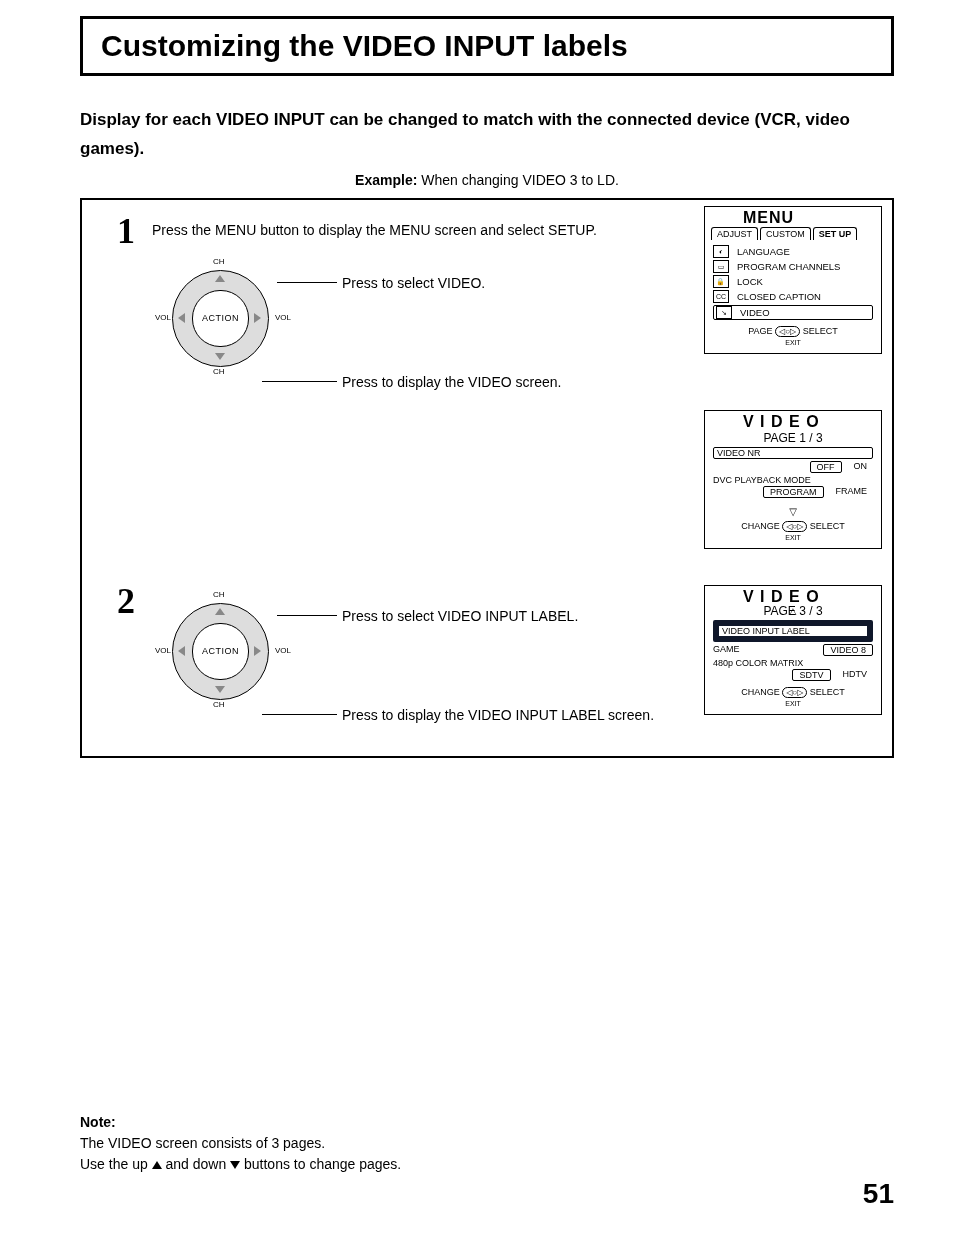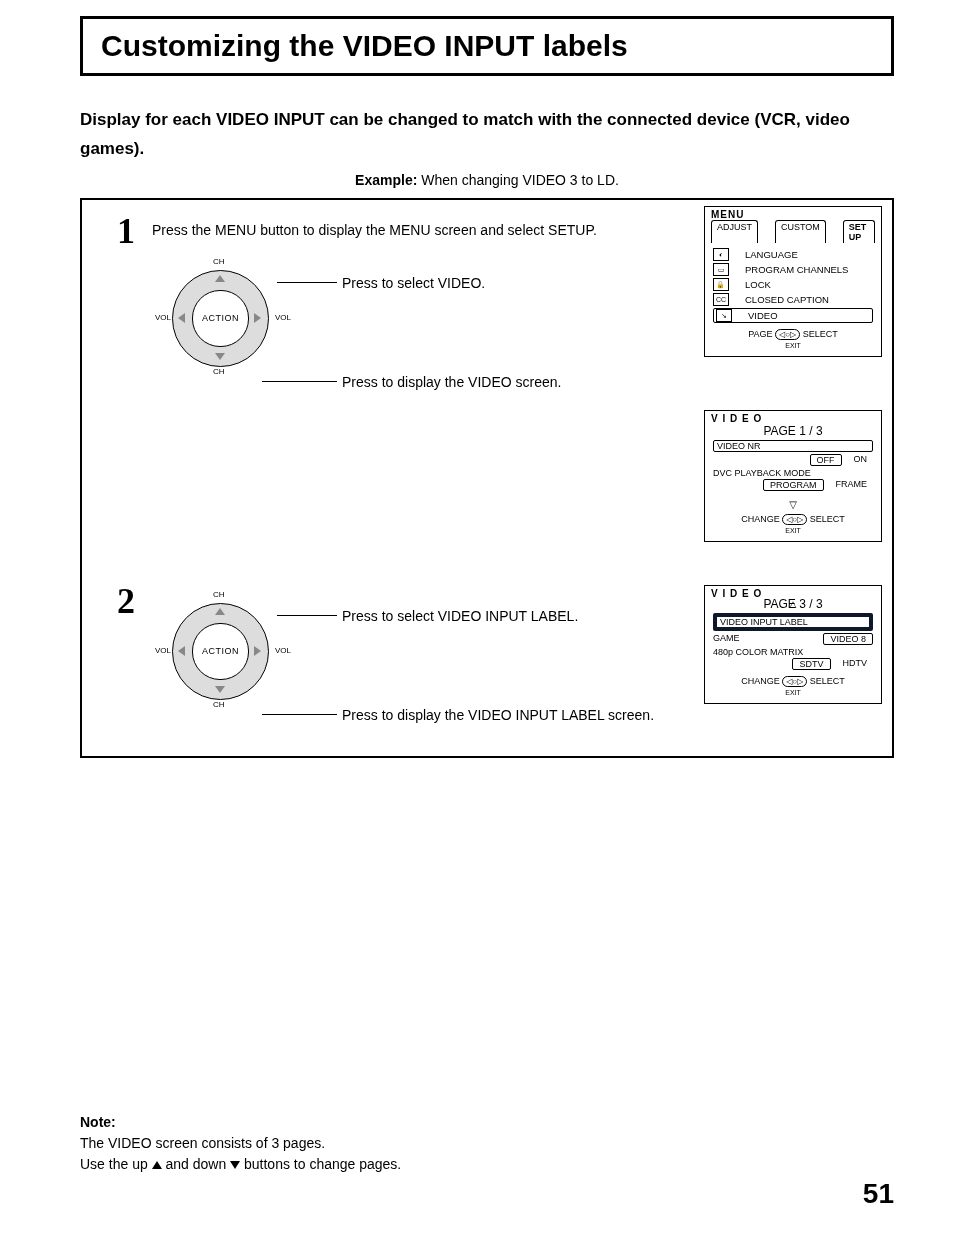--- a/index.html
+++ b/index.html
@@ -108,42 +108,43 @@
   
   .osd {
     position: absolute;
     border: 1px solid #000;
     font-size: 10px;
     background: #fff;
     box-sizing: border-box;
   }
   .osd .head {
     font-weight: bold;
-    font-size: 10px;
+    font-size: 16px;
     padding: 2px 6px 0 6px;
     letter-spacing: 1px;
+    margin-left: 32px;
   }
   .osd .tabs {
     display: flex;
-    gap: 17px;
+    gap: 2px;
     padding: 0 6px 3px 6px;
     font-size: 9px;
   }
   .osd .tab {
     border: 1px solid #000;
     border-bottom: none;
     border-radius: 3px 3px 0 0;
     padding: 1px 5px;
   }
   .osd .tab.active { background: #fff; font-weight: bold; }
   .osd .row {
     margin: 2px 8px;
     display: flex;
     align-items: center;
-    gap: 16px;
+    gap: 8px;
     font-size: 9.5px;
   }
   .osd .row.sel {
     border: 1px solid #000;
     border-radius: 2px;
     padding: 0 2px;
   }
   .osd .icon-box {
     display: inline-block;
     width: 14px; height: 11px;
@@ -332,21 +333,21 @@
     <div class="line" style="left:195px; top:415px; width:60px;"></div>
     <div class="step-text" style="left:260px; top:408px;">Press to select VIDEO INPUT LABEL.</div>
 
     <div class="line" style="left:180px; top:514px; width:75px;"></div>
     <div class="step-text" style="left:260px; top:507px;">Press to display the VIDEO INPUT LABEL screen.</div>
 
     <div class="osd" style="right:10px; top:385px; width:178px;">
       <div class="head">V I D E O</div>
       <div style="text-align:center; font-size:9px;">△</div>
       <div class="page-ind" style="margin-top:-12px;">PAGE 3 / 3</div>
-      <div class="opt-row sel" style="border:4px solid #0f172a; border-radius:2px; margin:2px 8px; padding:0 3px;">VIDEO  INPUT  LABEL</div>
+      <div class="opt-row sel" style="border:6px solid #0f172a; border-radius:2px; margin:2px 8px; padding:0 3px;">VIDEO  INPUT  LABEL</div>
       <div class="opts" style="justify-content:space-between;">
         <span>GAME</span>
         <span class="opt">VIDEO 8</span>
       </div>
       <div class="opt-row">480p  COLOR  MATRIX</div>
       <div class="opts">
         <span class="opt">SDTV</span>
         <span class="opt" style="border:none;">HDTV</span>
       </div>
       <div class="nav-hint">

